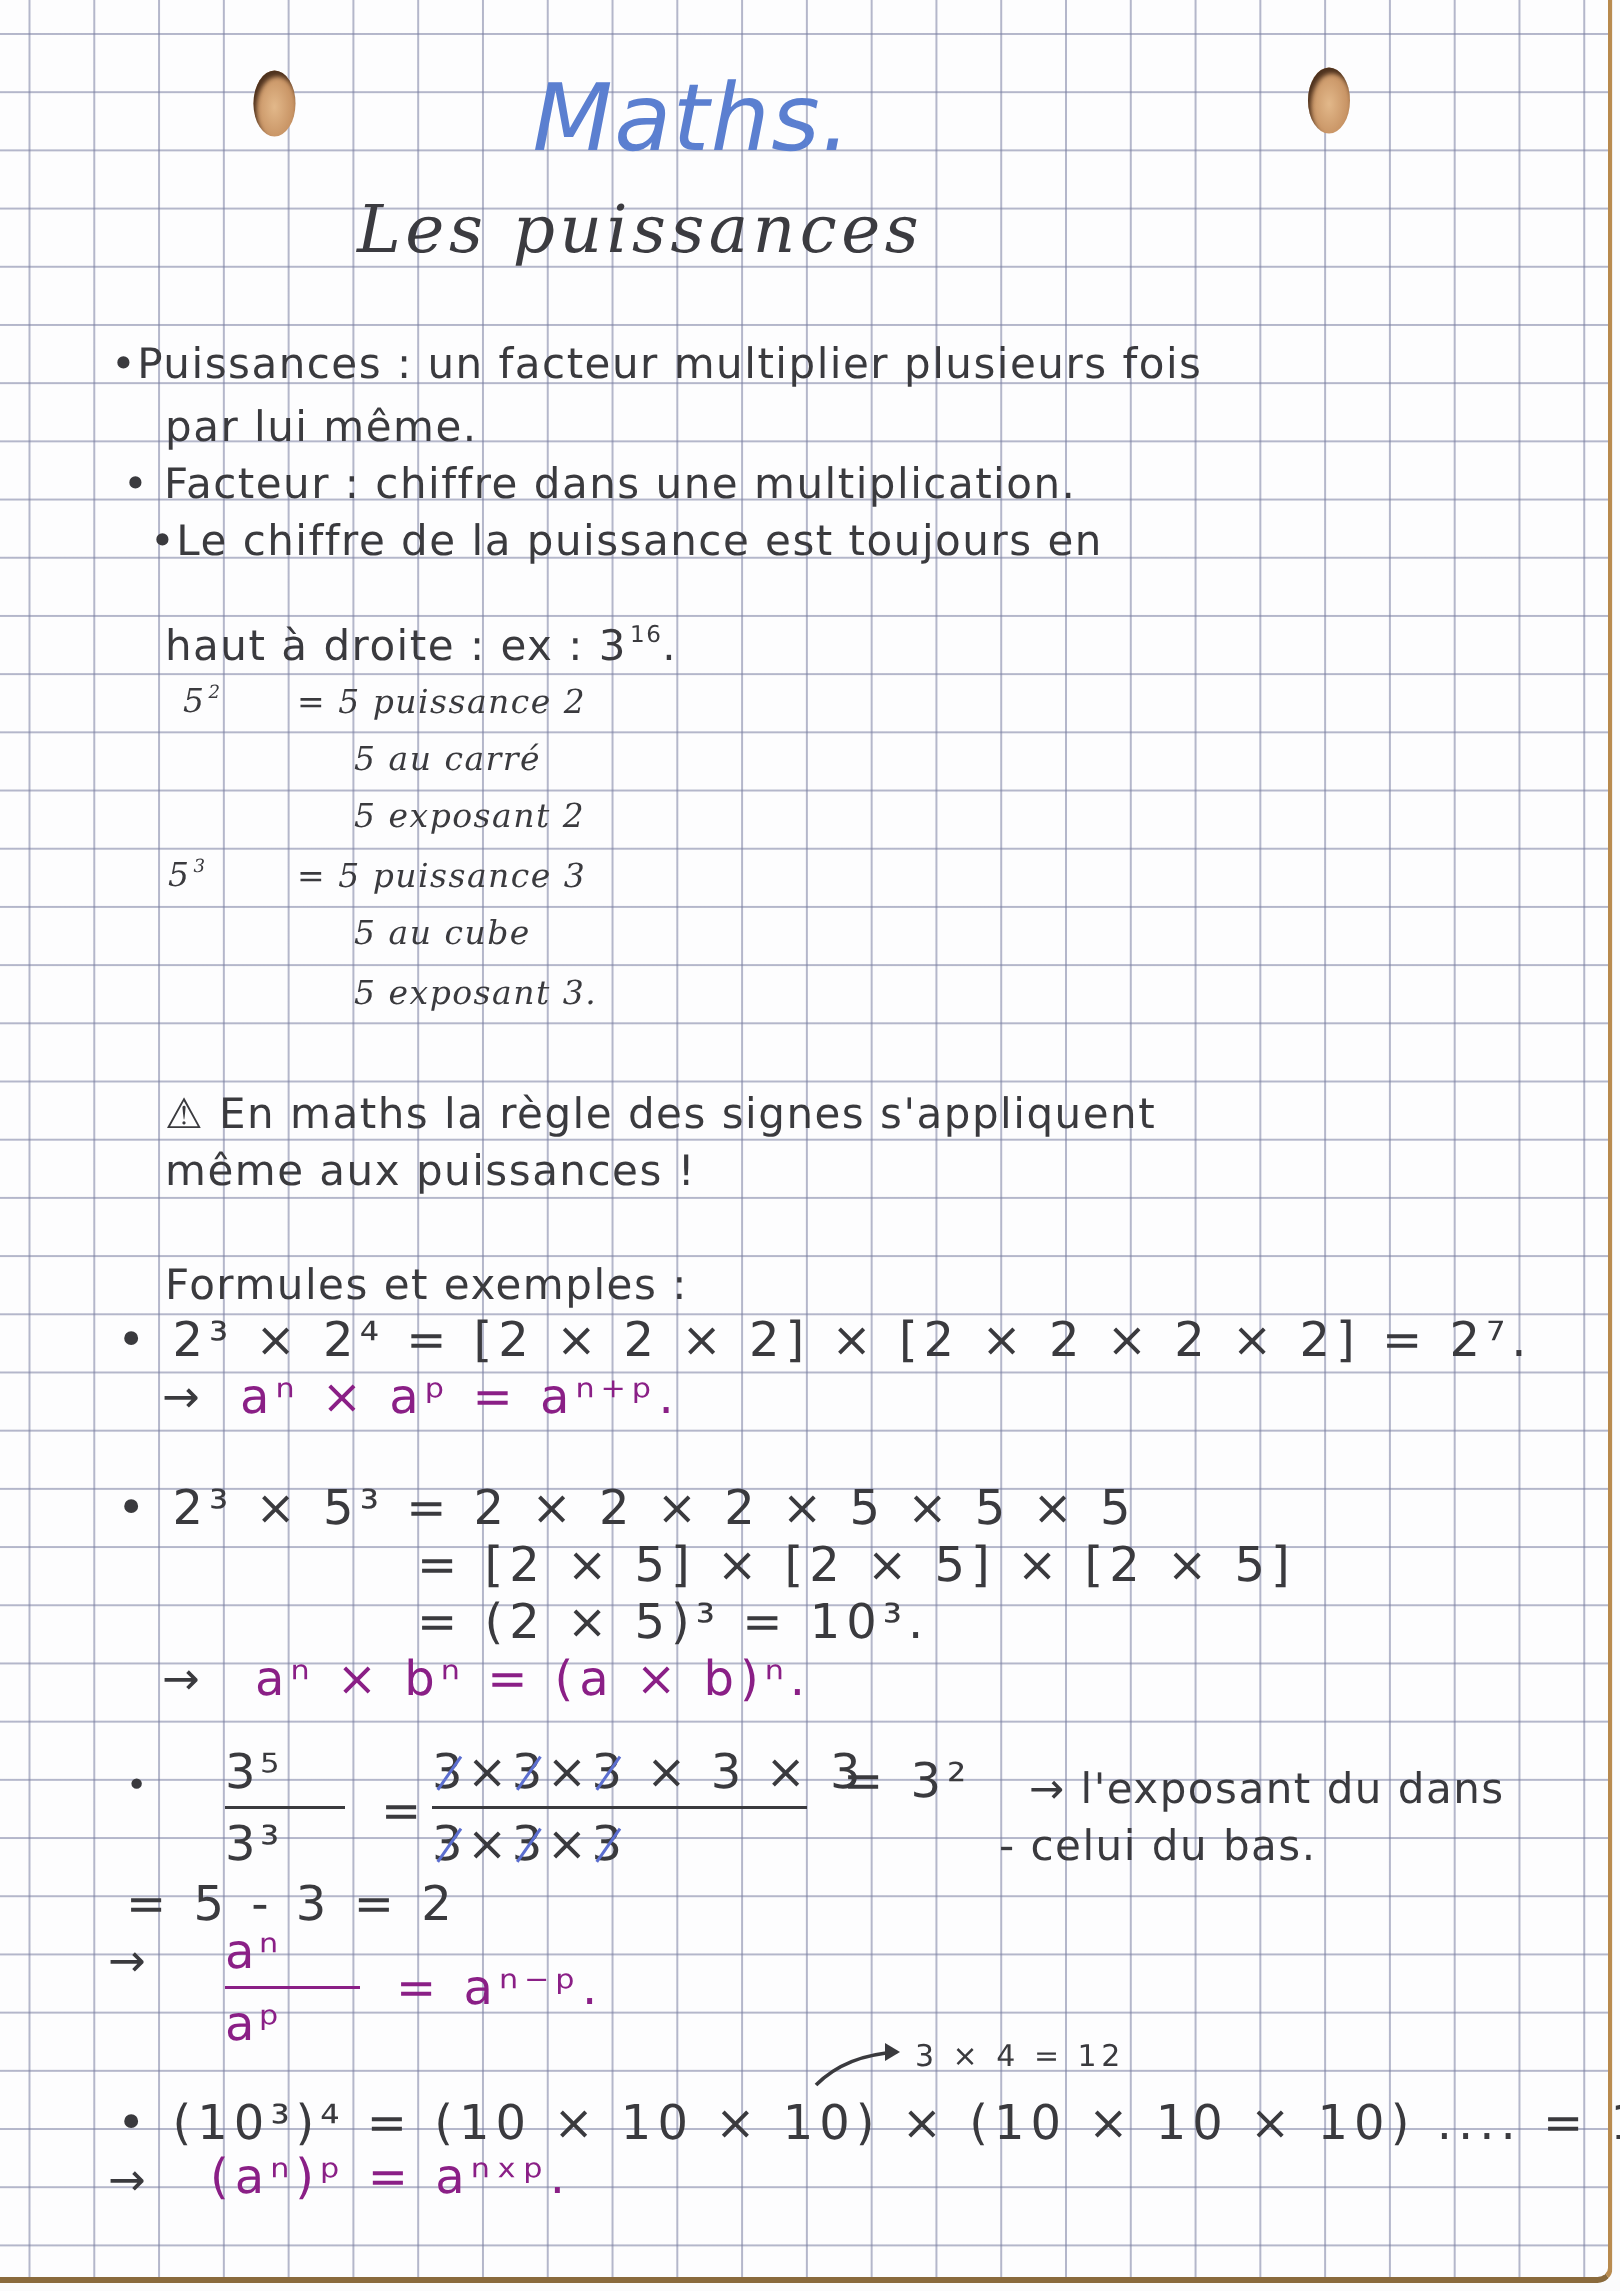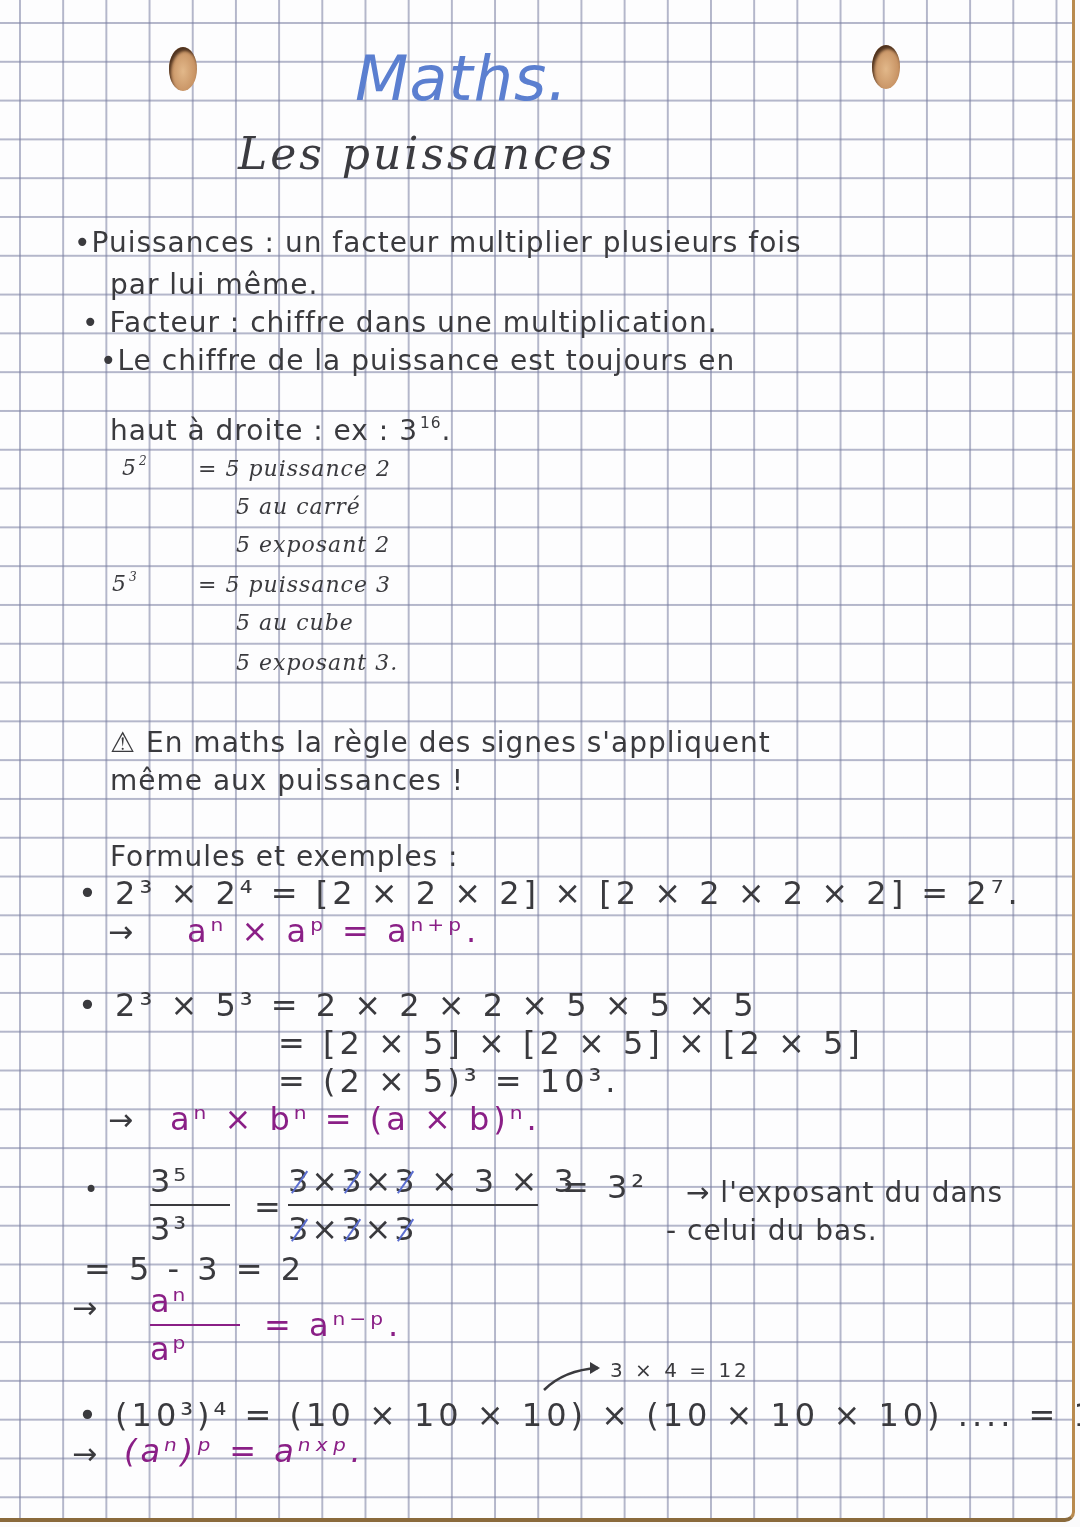--- a/index.html
+++ b/index.html
@@ -84,21 +84,21 @@
 
 <div class="ink t" style="left:110px; top:726px;">
   <span>⚠</span>
   <span>En maths la règle des signes s'appliquent</span>
 </div>
 <div class="ink t" style="left:110px; top:764px;text-align:center;">même aux puissances !</div>
 
 <div class="ink t" style="left:110px; top:840px;">Formules et exemples :</div>
 <div class="ink m" style="left:78px; top:874px;">• 2³ × 2⁴ = [2 × 2 × 2] × [2 × 2 × 2 × 2] = 2⁷.</div>
 <div class="ink" style="left:108px; top:914px; font-size:30px;">→</div>
-<div class="ink m purple" style="left:187px; top:912px;text-align:center;">aⁿ × aᵖ = aⁿ⁺ᵖ.</div>
+<div class="ink m purple" style="left:160px; top:912px;text-align:center;">aⁿ × aᵖ = aⁿ⁺ᵖ.</div>
 
 <div class="ink m" style="left:78px; top:986px;">• 2³ × 5³ = 2 × 2 × 2  ×  5 × 5 × 5</div>
 <div class="ink m" style="left:278px; top:1024px;">= [2 × 5] × [2 × 5] × [2 × 5]</div>
 <div class="ink m" style="left:278px; top:1062px;">= (2 × 5)³ = 10³.</div>
 <div class="ink" style="left:108px; top:1102px; font-size:30px;">→</div>
 <div class="ink m purple" style="left:170px; top:1100px;">aⁿ × bⁿ = (a × b)ⁿ.</div>
 
 <div class="ink" style="left:84px; top:1176px; font-size:24px;">•</div>
 <div class="frac ink" style="left:150px; top:1162px; width:80px;">
   <span class="num">3⁵</span>
@@ -129,13 +129,13 @@
 </div>
 <div class="ink m purple" style="left:264px; top:1290px;margin-top:16px;">= aⁿ⁻ᵖ.</div>
 
 <svg class="arrow-svg" style="left:540px; top:1360px;" width="70" height="34">
   <path d="M4 30 Q 24 10 58 8" stroke="#3a3a3e" stroke-width="2.5" fill="none"></path>
   <path d="M50 2 L60 8 L50 14 Z" fill="#3a3a3e"></path>
 </svg>
 <div class="ink" style="left:610px; top:1358px; font-size:20px; letter-spacing:3px;">3 × 4 = 12</div>
 <div class="ink m" style="left:78px; top:1396px;">• (10³)⁴ = (10 × 10 × 10) × (10 × 10 × 10) ....  = 10¹².</div>
 <div class="ink" style="left:72px; top:1436px; font-size:30px;">→</div>
-<div class="ink m purple" style="left:124px; top:1432px;font-style:italic;">(aⁿ)ᵖ = aⁿˣᵖ.</div>
+<div class="ink m purple" style="left:140px; top:1432px;">(aⁿ)ᵖ = aⁿˣᵖ.</div>
 
 </body></html>

